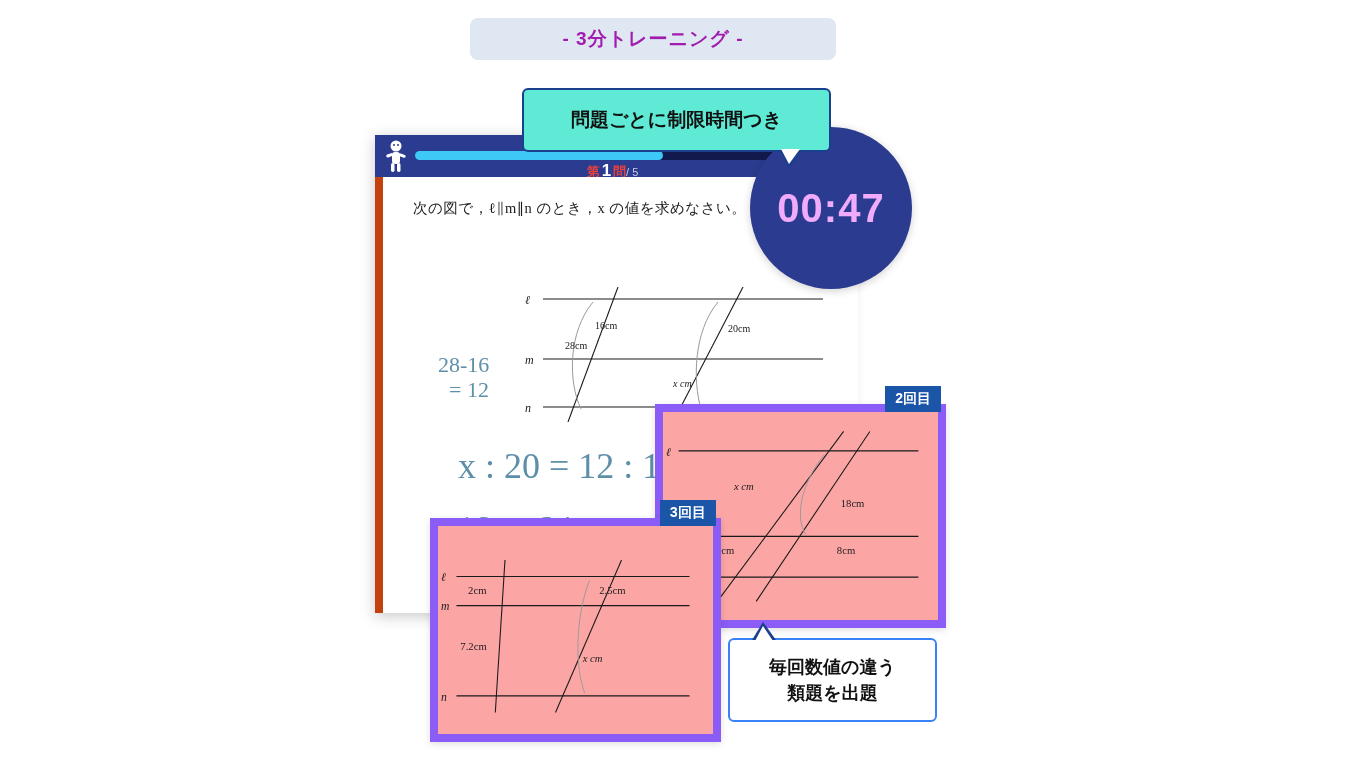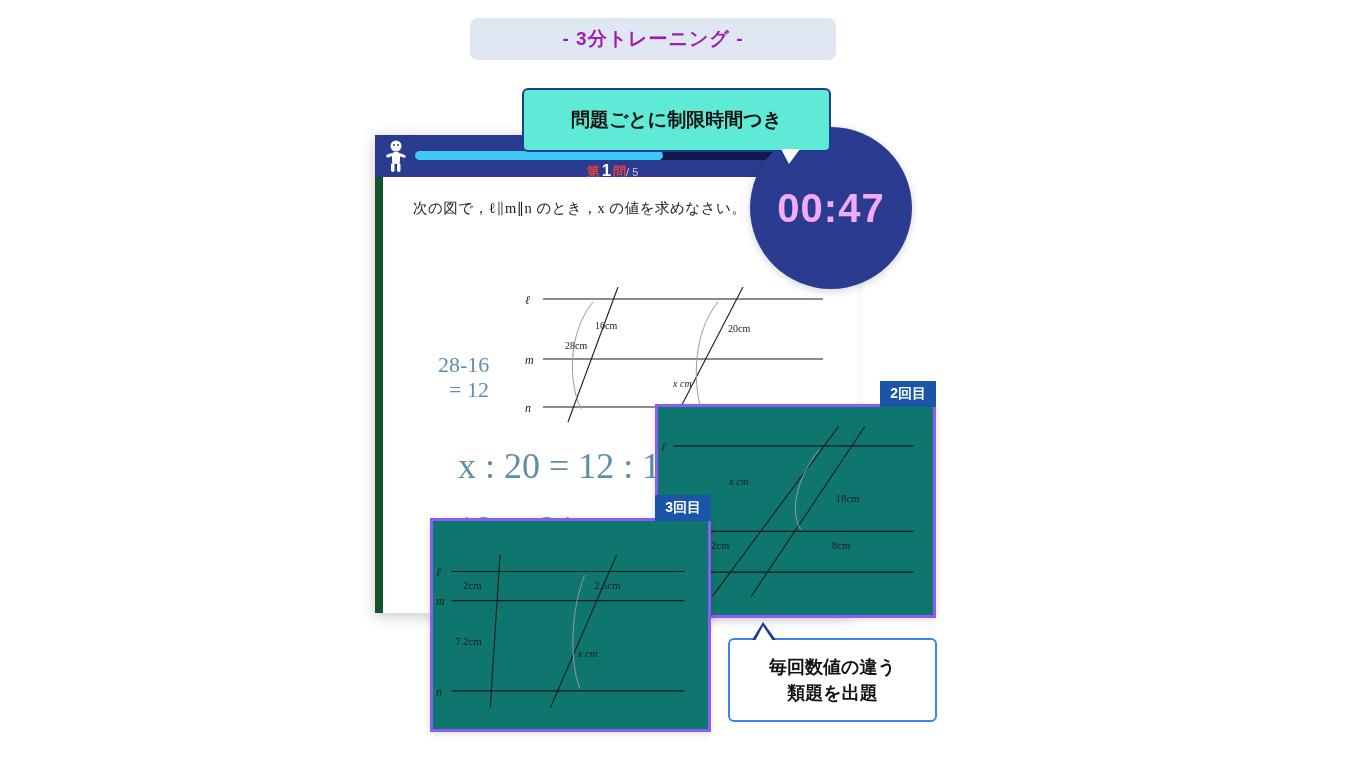--- a/index.html
+++ b/index.html
@@ -18,21 +18,21 @@
     background:#dee7f2;border-radius:8px;
     display:flex;align-items:center;justify-content:center;
   }
   .header-pill span{
     color:#a21caf;font-size:19px;font-weight:bold;letter-spacing:1px;
   }
 
   
   .quiz-card{
     position:absolute;left:375px;top:135px;width:475px;height:478px;
-    background:#14532d;
+    background:#c2410c;
     box-shadow:0 3px 14px rgba(0,0,0,0.22);
   }
   .quiz-topbar{
     position:absolute;left:0;top:0;width:475px;height:42px;
     background:#2b3b8f;
     overflow:hidden;
   }
   .runner{
     position:absolute;left:8px;top:4px;width:26px;height:34px;
   }
@@ -120,33 +120,33 @@
     border-bottom:18px solid #1b3f8f;
   }
   .callout-bottom .tail-in{
     position:absolute;left:25px;top:-14px;width:0;height:0;
     border-left:8px solid transparent;border-right:10px solid transparent;
     border-bottom:15px solid #ffffff;
   }
 
   
   .round-card{
-    position:absolute;background:#0f766e;border:3px solid #8b5cf6;
+    position:absolute;background:#fca5a5;border:8px solid #8b5cf6;
     box-shadow:0 2px 7px rgba(0,0,0,0.13);
   }
   .round-card.r2{left:655px;top:404px;width:275px;height:208px;}
   .round-card.r3{left:430px;top:518px;width:275px;height:208px;}
   .round-tab{
     position:absolute;top:-26px;height:26px;
     background:#1b55a8;color:#fff;font-size:14px;font-weight:bold;
     display:flex;align-items:center;justify-content:center;
     padding:0 10px;
   }
   .round-card.r2 .round-tab{right:-3px;}
-  .round-card.r3 .round-tab{right:-3px;}
+  .round-card.r3 .round-tab{right:-3px;font-family:Liberation Mono, monospace;}
 
   svg{display:block;}
   .ln{stroke:#1a1a1a;stroke-width:1.2;fill:none;}
   .lnt{stroke:#1a1a1a;stroke-width:1.1;fill:none;}
   .arc{stroke:#9a9a9a;stroke-width:1;fill:none;}
   text{font-family:"Liberation Serif", serif;fill:#1a1a1a;}
 </style>
 </head>
 <body>
 

